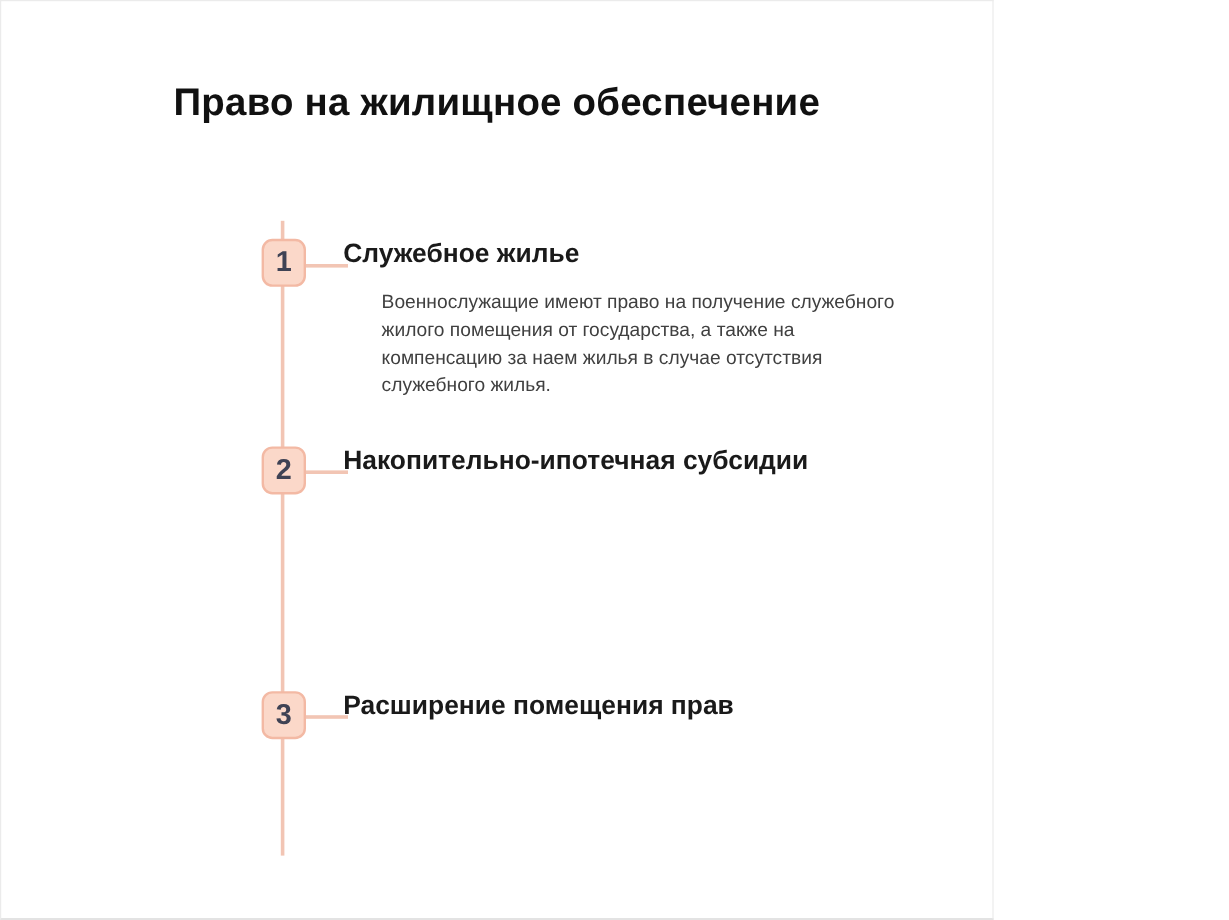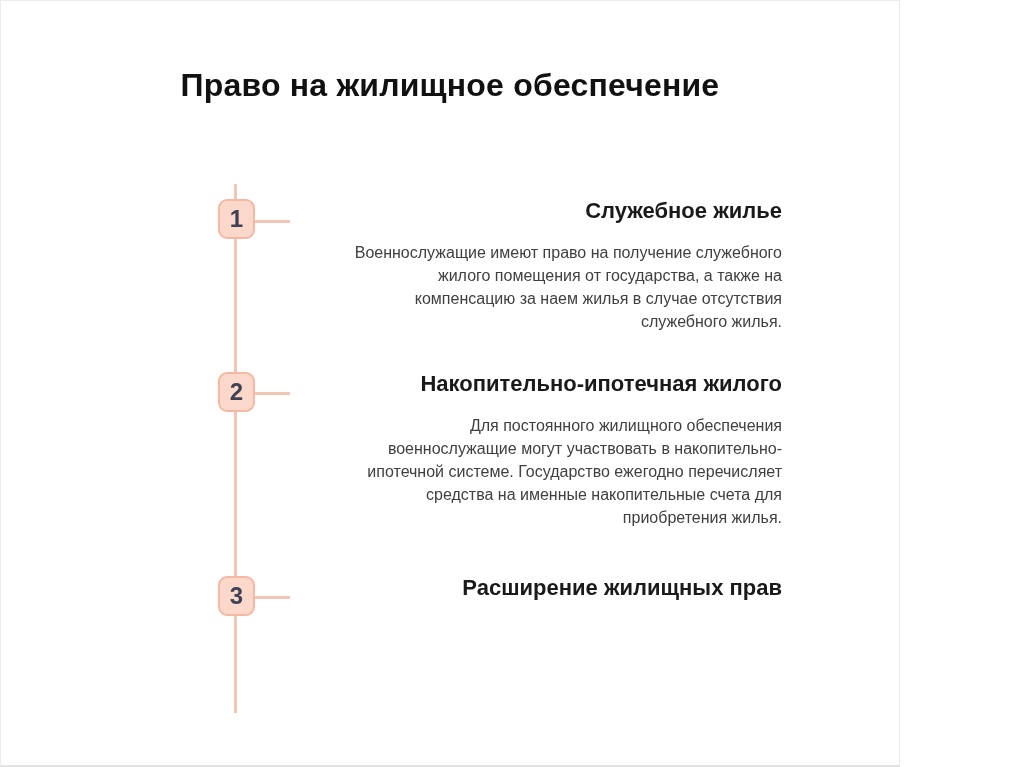--- a/index.html
+++ b/index.html
@@ -12,21 +12,21 @@
     --title_text: #111111;
   }
   * { margin: 0; padding: 0; box-sizing: border-box; }
   html, body { width: 1024px; height: 767px; overflow: hidden; }
   body {
     font-family: "Liberation Sans", sans-serif;
     background: #ffffff;
   }
   .slide {
     position: relative;
-    width: 900px;
+    width: 828px;
     height: 767px;
     background: #ffffff;
     border: 1px solid #ebebeb;
     border-bottom: 2px solid #e3e3e3;
   }
   .slide-title {
     position: absolute;
     top: 64px;
     left: 0;
     width: 100%;
@@ -68,23 +68,22 @@
     left: 254px;
     width: 35px;
     height: 3px;
     background: var(--line);
   }
   .conn-1 { top: 219px; }
   .conn-2 { top: 391px; }
   .conn-3 { top: 595px; }
   .section {
     position: absolute;
-    left: 309px;
+    left: 285px;
     width: 472px;
-    text-align: right;
   }
   .sec-1 { top: 196px; }
   .sec-2 { top: 369px; }
   .sec-3 { top: 573px; }
   .section-heading {
     font-size: 22px;
     font-weight: bold;
     line-height: 28px;
     color: var(--heading_text);
     margin-bottom: 16px;
@@ -112,25 +111,24 @@
   <div class="section sec-1">
     <div class="section-heading">Служебное жилье</div>
     <div class="section-body">Военнослужащие имеют право на получение служебного жилого помещения от государства, а также на компенсацию за наем жилья в случае отсутствия служебного жилья.</div>
   </div>
 
   <div class="step-badge badge-2">
     <span>2</span>
   </div>
   <div class="connector conn-2"></div>
   <div class="section sec-2">
-    <div class="section-heading">Накопительно-ипотечная жилого</div>
-    <div class="section-body">Для постоянного жилищного обеспечения военнослужащие могут участвовать в накопительно-ипотечной системе. Государство ежегодно перечисляет средства на именные накопительные счета для приобретения жилья.</div>
+    <div class="section-heading">Накопительно-ипотечная субсидии</div>
   </div>
 
   <div class="step-badge badge-3">
     <span>3</span>
   </div>
   <div class="connector conn-3"></div>
   <div class="section sec-3">
-    <div class="section-heading">Расширение жилищных прав</div>
+    <div class="section-heading">Расширение помещения прав</div>
   </div>
 
 </div>
 
 </body></html>

